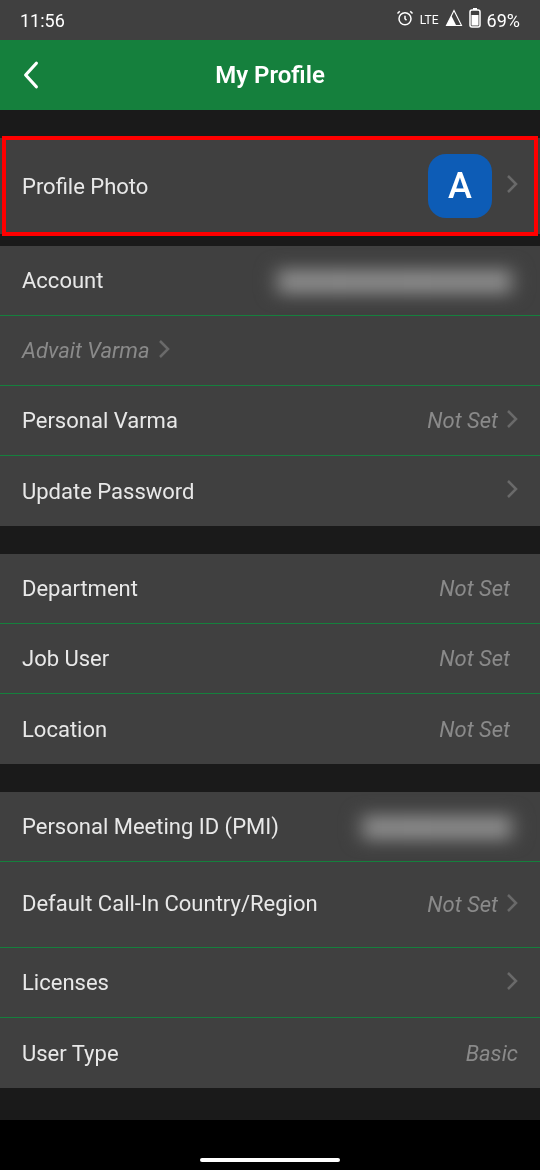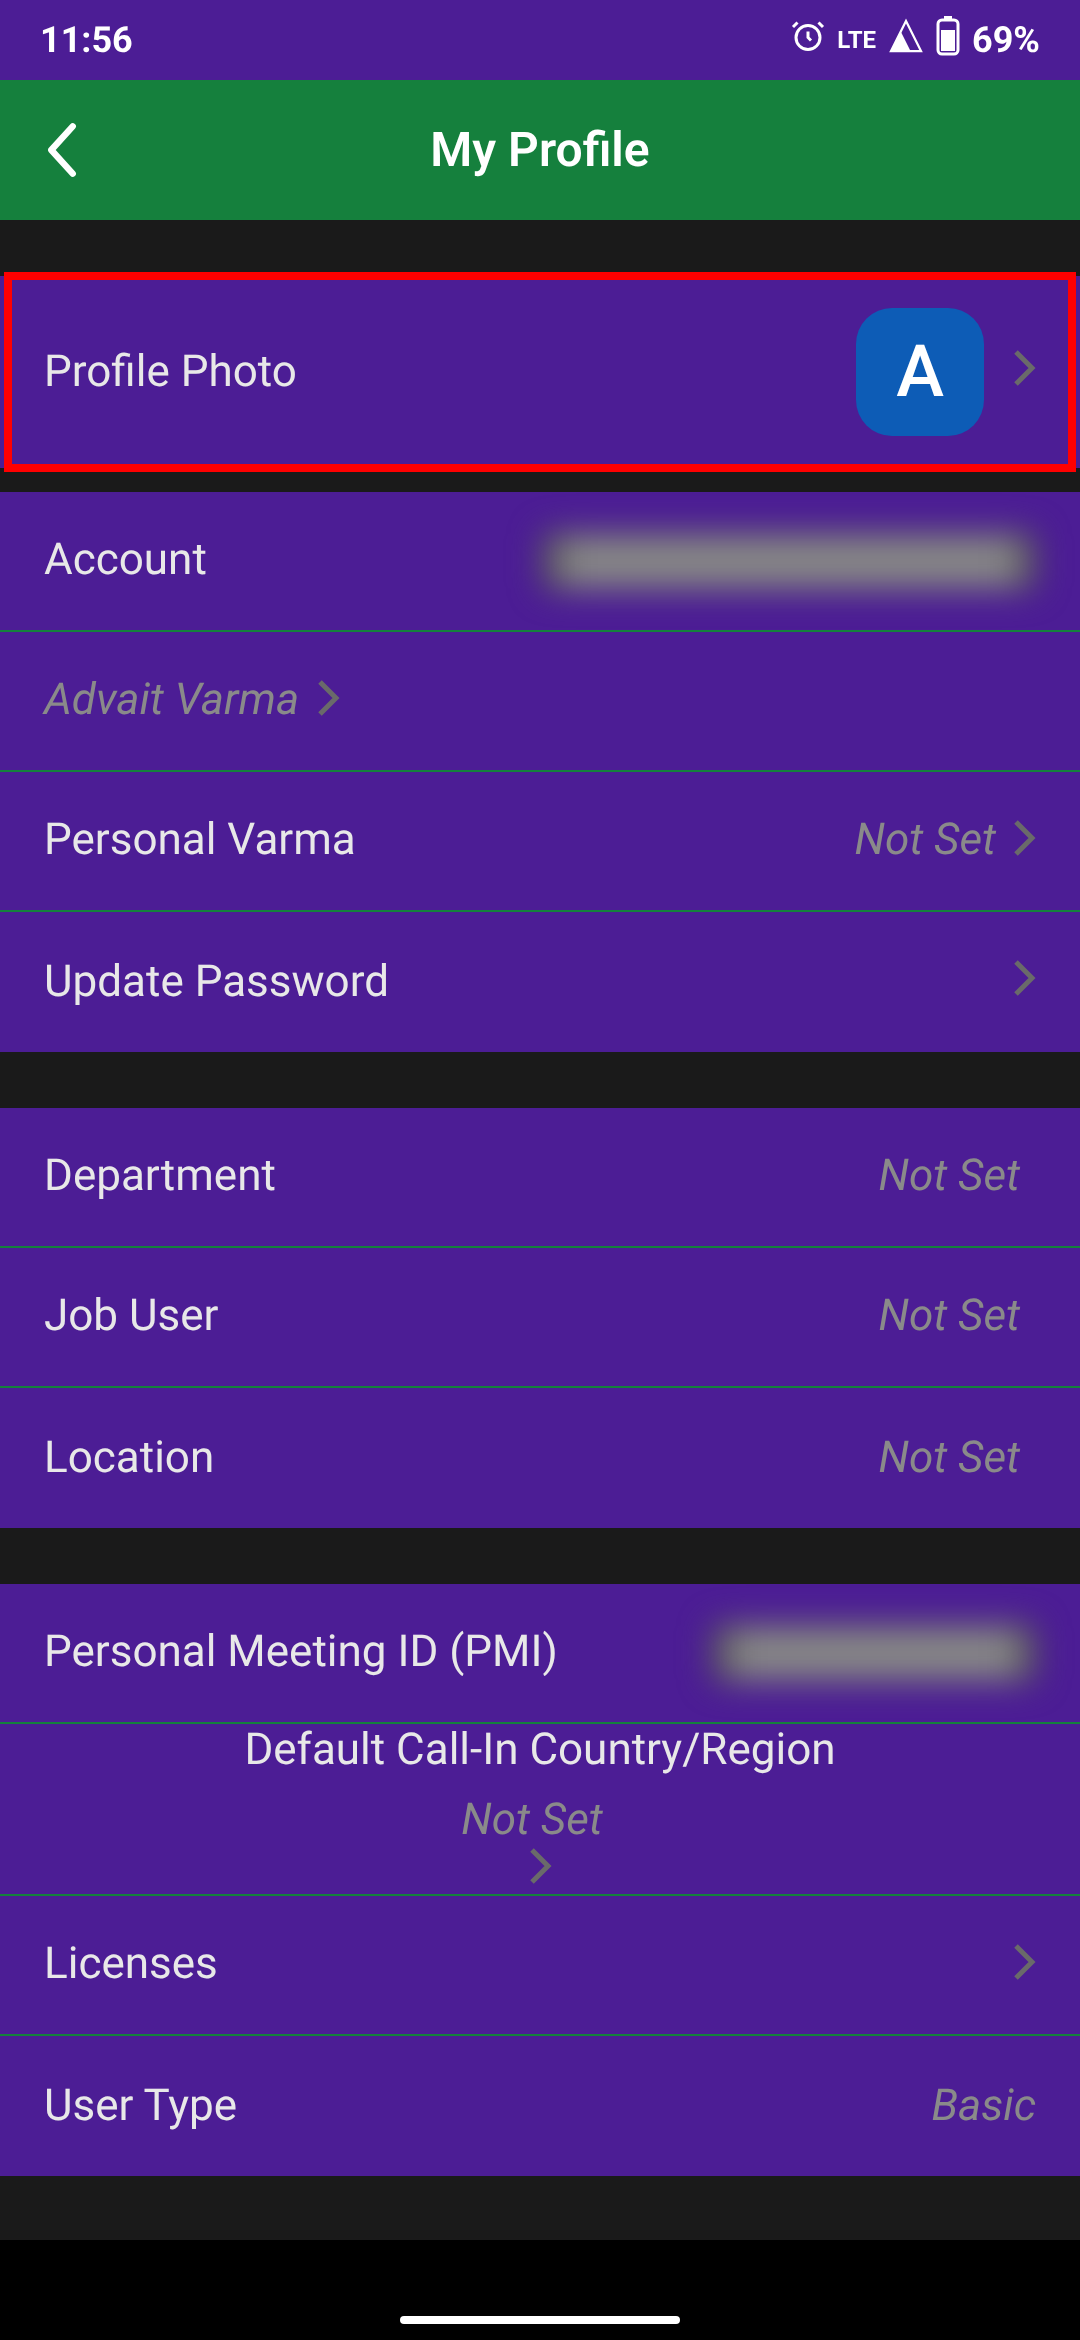--- a/index.html
+++ b/index.html
@@ -12,22 +12,22 @@
       overflow: hidden;
       position: relative;
     }
     .status-bar {
       height: 40px;
       display: flex;
       justify-content: space-between;
       align-items: center;
       padding: 0 20px;
       font-size: 18px;
-      font-weight: 700;
-      background: #4c1d95;
+      font-weight: 400;
+      background: #404040;
     }
     .status-right {
       display: flex;
       align-items: center;
       gap: 6px;
     }
     .header {
       height: 70px;
       display: flex;
       align-items: center;
@@ -45,21 +45,21 @@
       flex: 1;
       text-align: center;
       font-size: 24px;
       font-weight: 600;
     }
     .section-gap {
       height: 28px;
       background: #1a1a1a;
     }
     .section {
-      background: #4c1d95;
+      background: #404040;
     }
     .row {
       display: flex;
       align-items: center;
       padding: 0 22px;
       min-height: 70px;
       border-bottom: 1px solid #15803d;
       position: relative;
     }
     .row:last-child { border-bottom: none; }
@@ -236,21 +236,21 @@
   </div>
 </div>
 
 <div class="section-gap"></div>
 
 <div class="section">
   <div class="row">
     <span class="row-label">Personal Meeting ID (PMI)</span>
     <span class="blur-box" style="min-width:150px;">██████████</span>
   </div>
-  <div class="row" style="min-height:86px;flex-direction:column;">
+  <div class="row" style="min-height:86px;">
     <span class="row-label two-line">Default Call-In Country/Region</span>
     <span class="row-value">Not Set</span>
     <span class="chevron">
       <svg width="12" height="20" viewBox="0 0 12 20" fill="none" stroke="currentColor" stroke-width="2.5">
           <polyline points="2,2 10,10 2,18"></polyline>
         </svg>
     </span>
   </div>
   <div class="row">
     <span class="row-label">Licenses</span>

